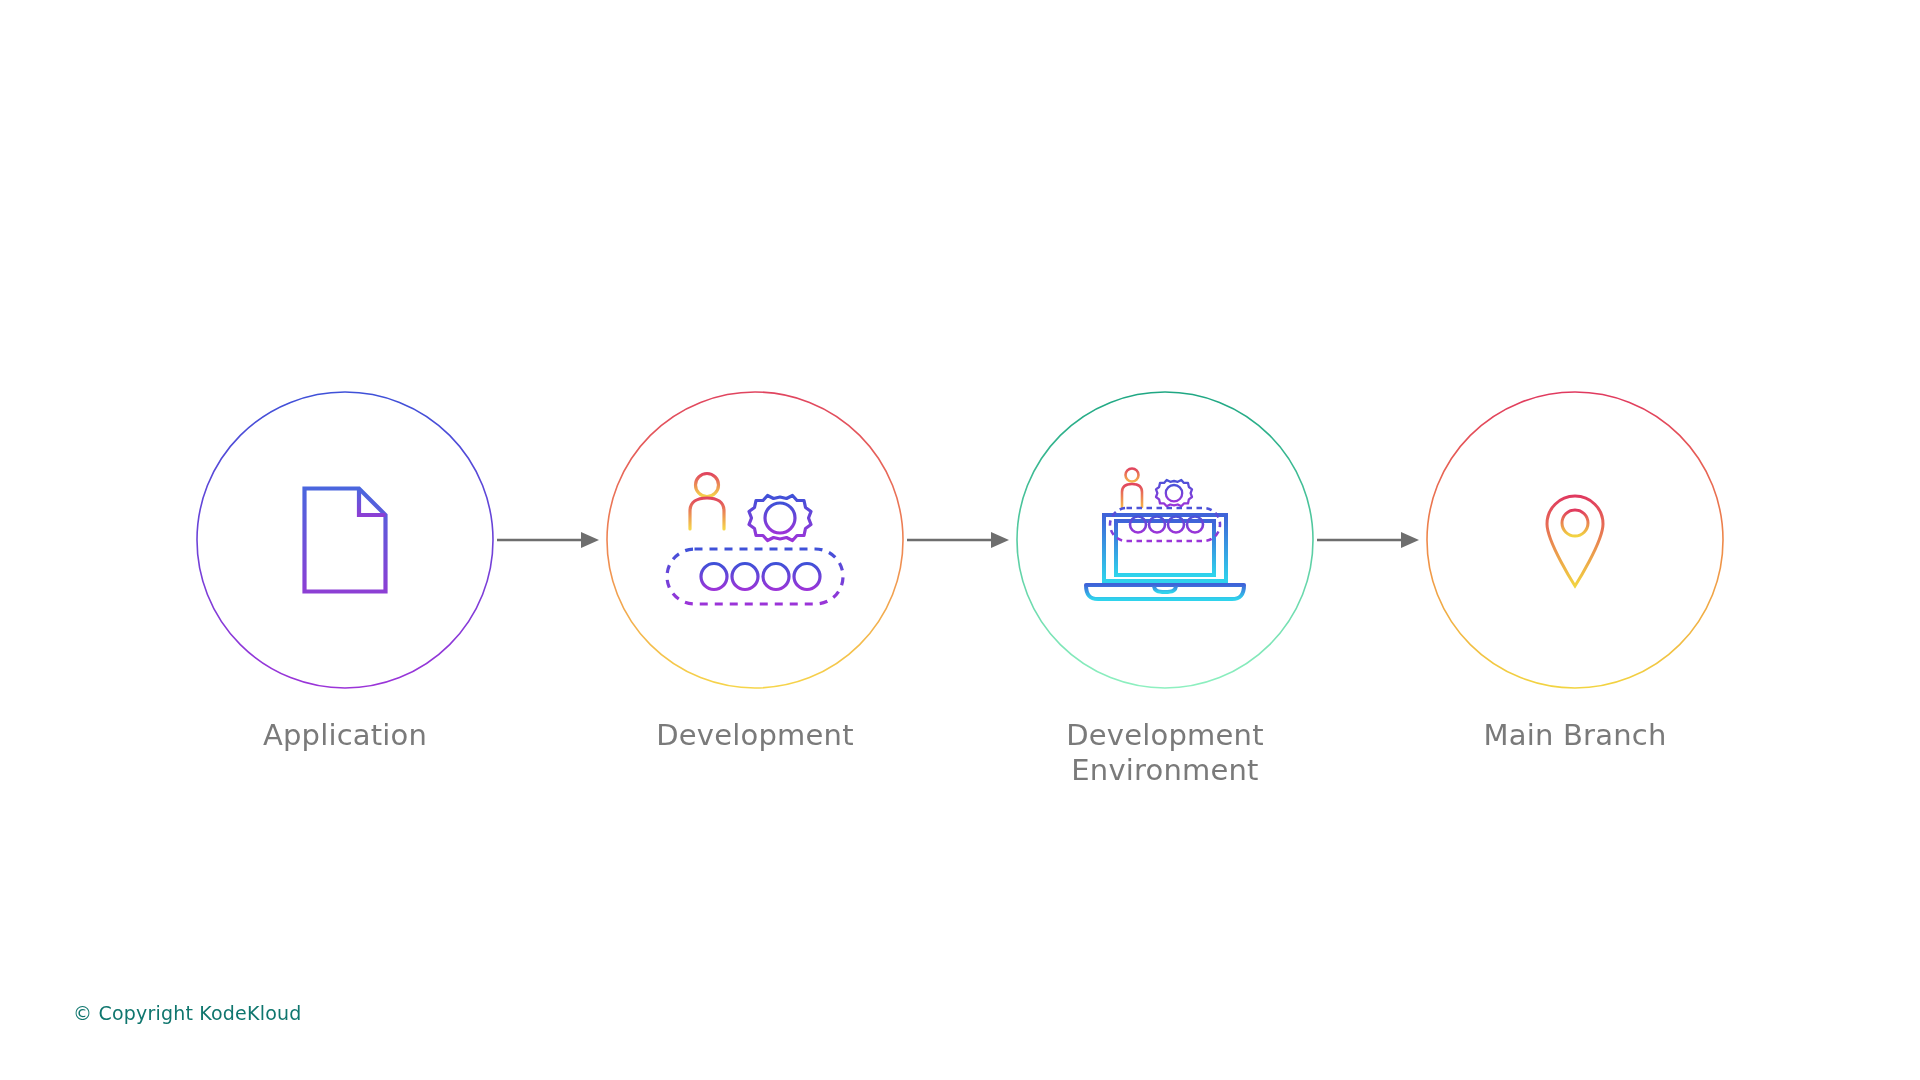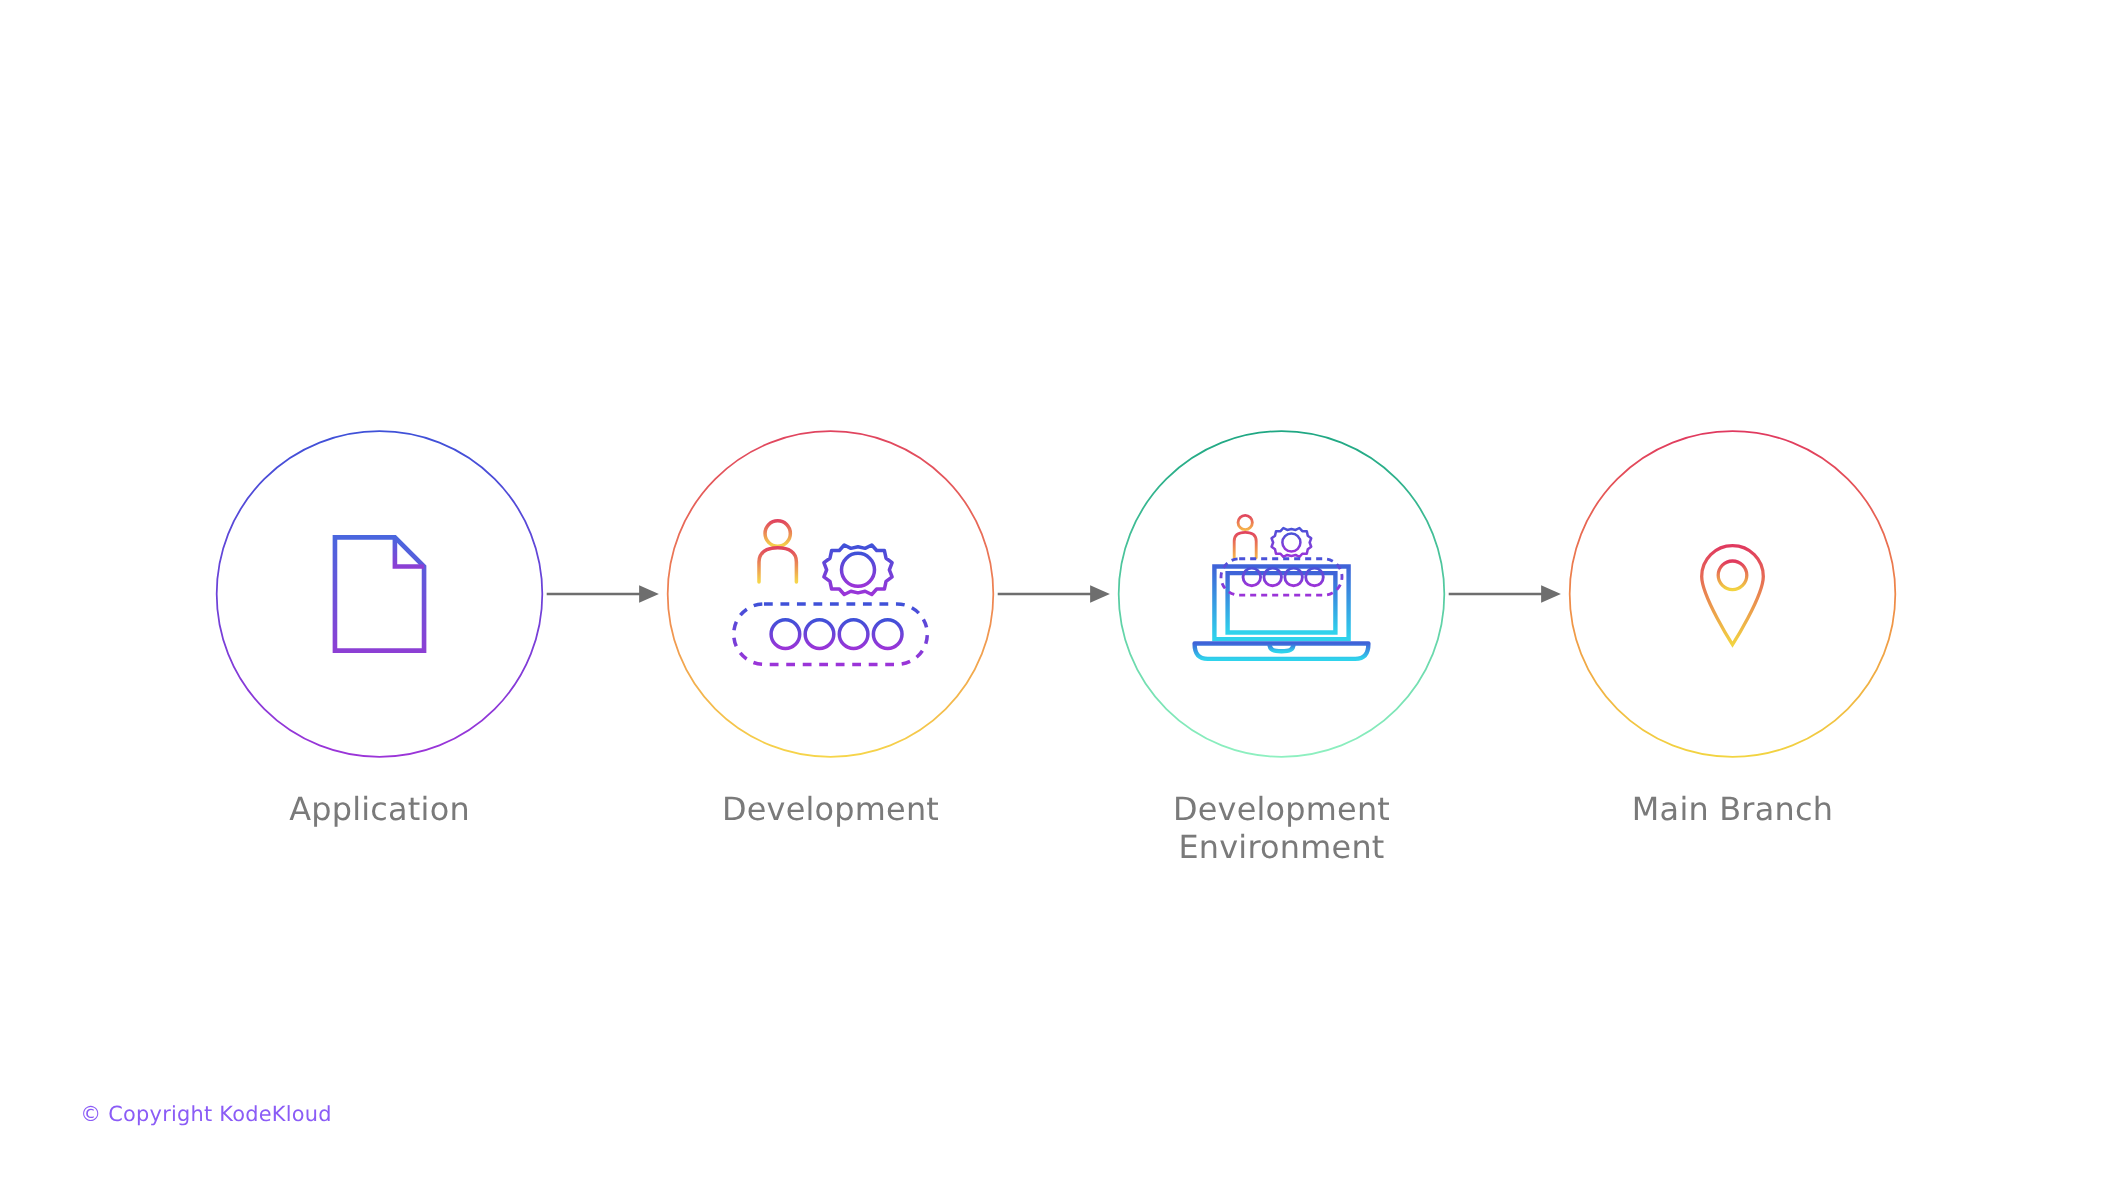--- a/index.html
+++ b/index.html
@@ -62,21 +62,21 @@
     height:300px;
     flex:0 0 110px;
   }
   .connector > svg { position:absolute; left:0; top:0; }
 
   .copyright {
     position:absolute;
     left:73px;
     top:1002px;
     font-size:19px;
-    color:#8b5cf6;
+    color:#0f766e;
     letter-spacing:0.2px;
   }
 </style>
 </head>
 <body>
 
 <div id="stage">
 
   <div class="flow">
 

